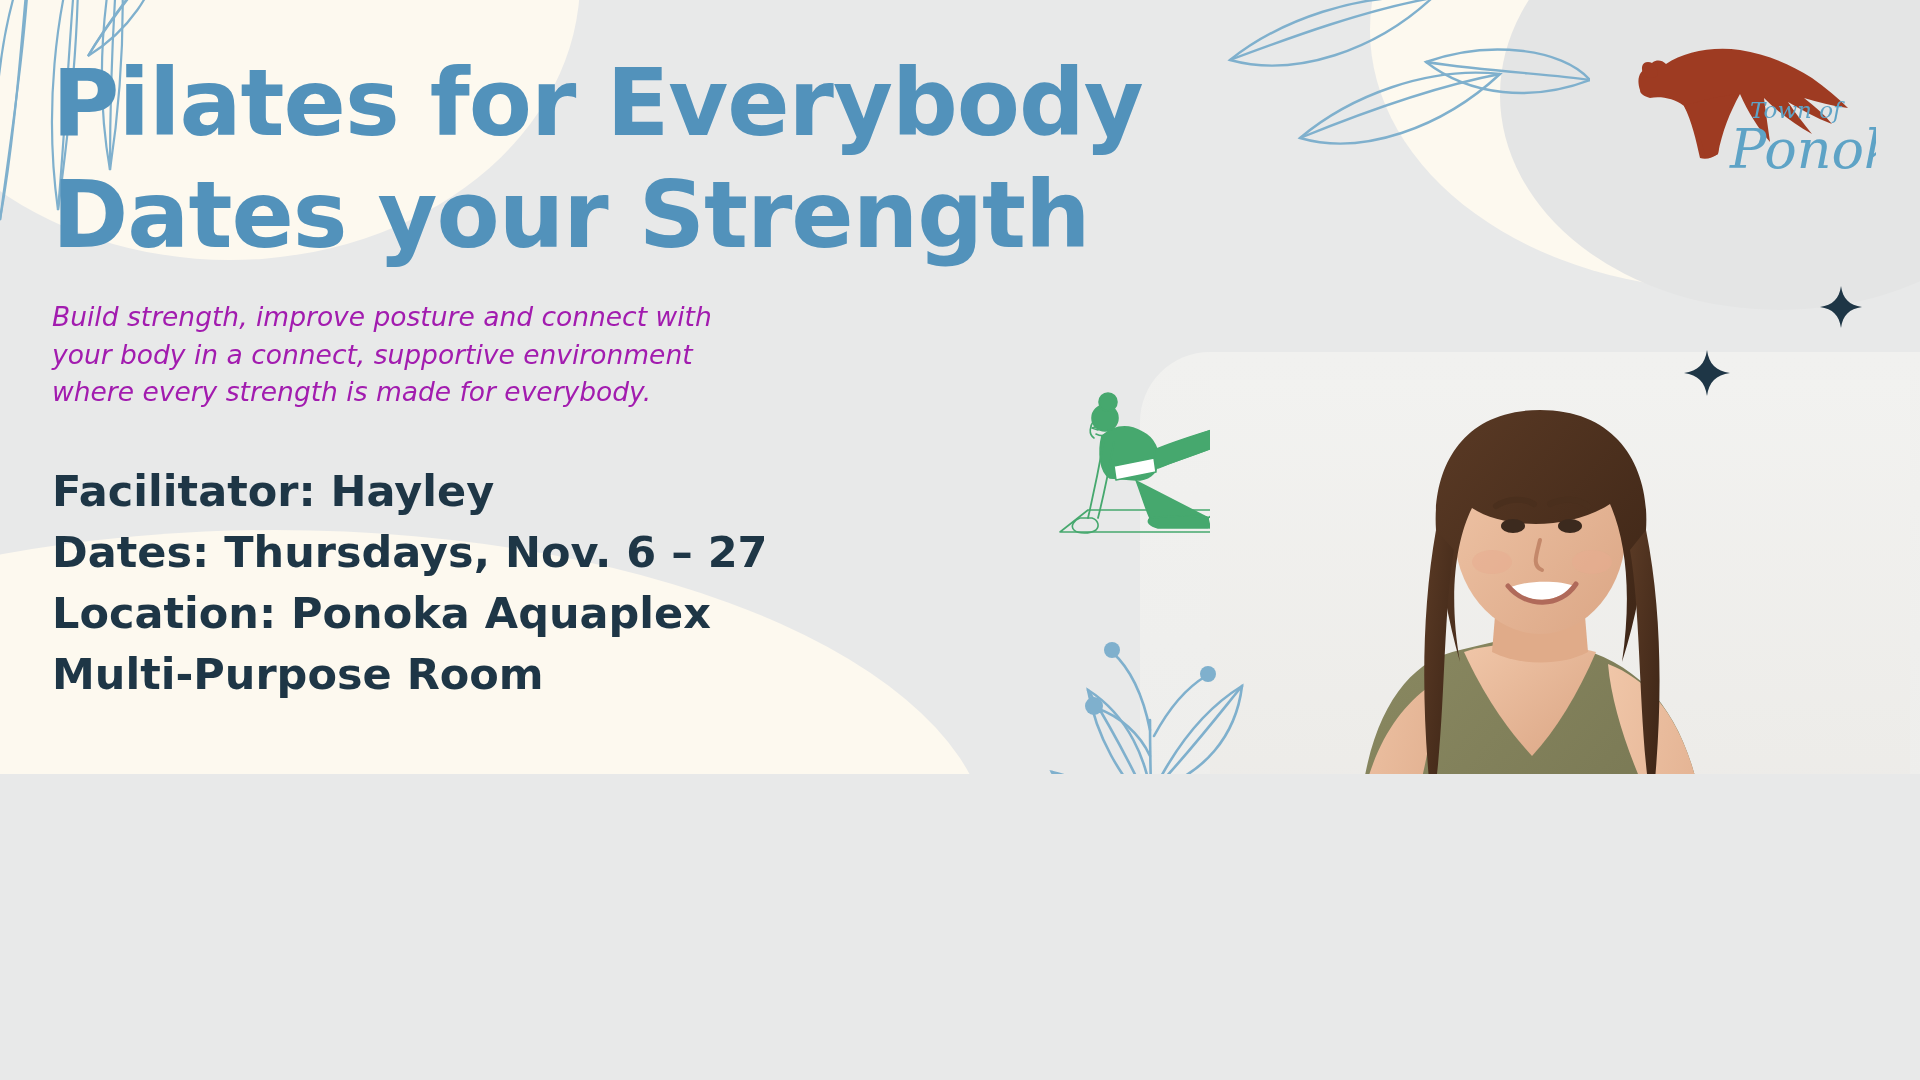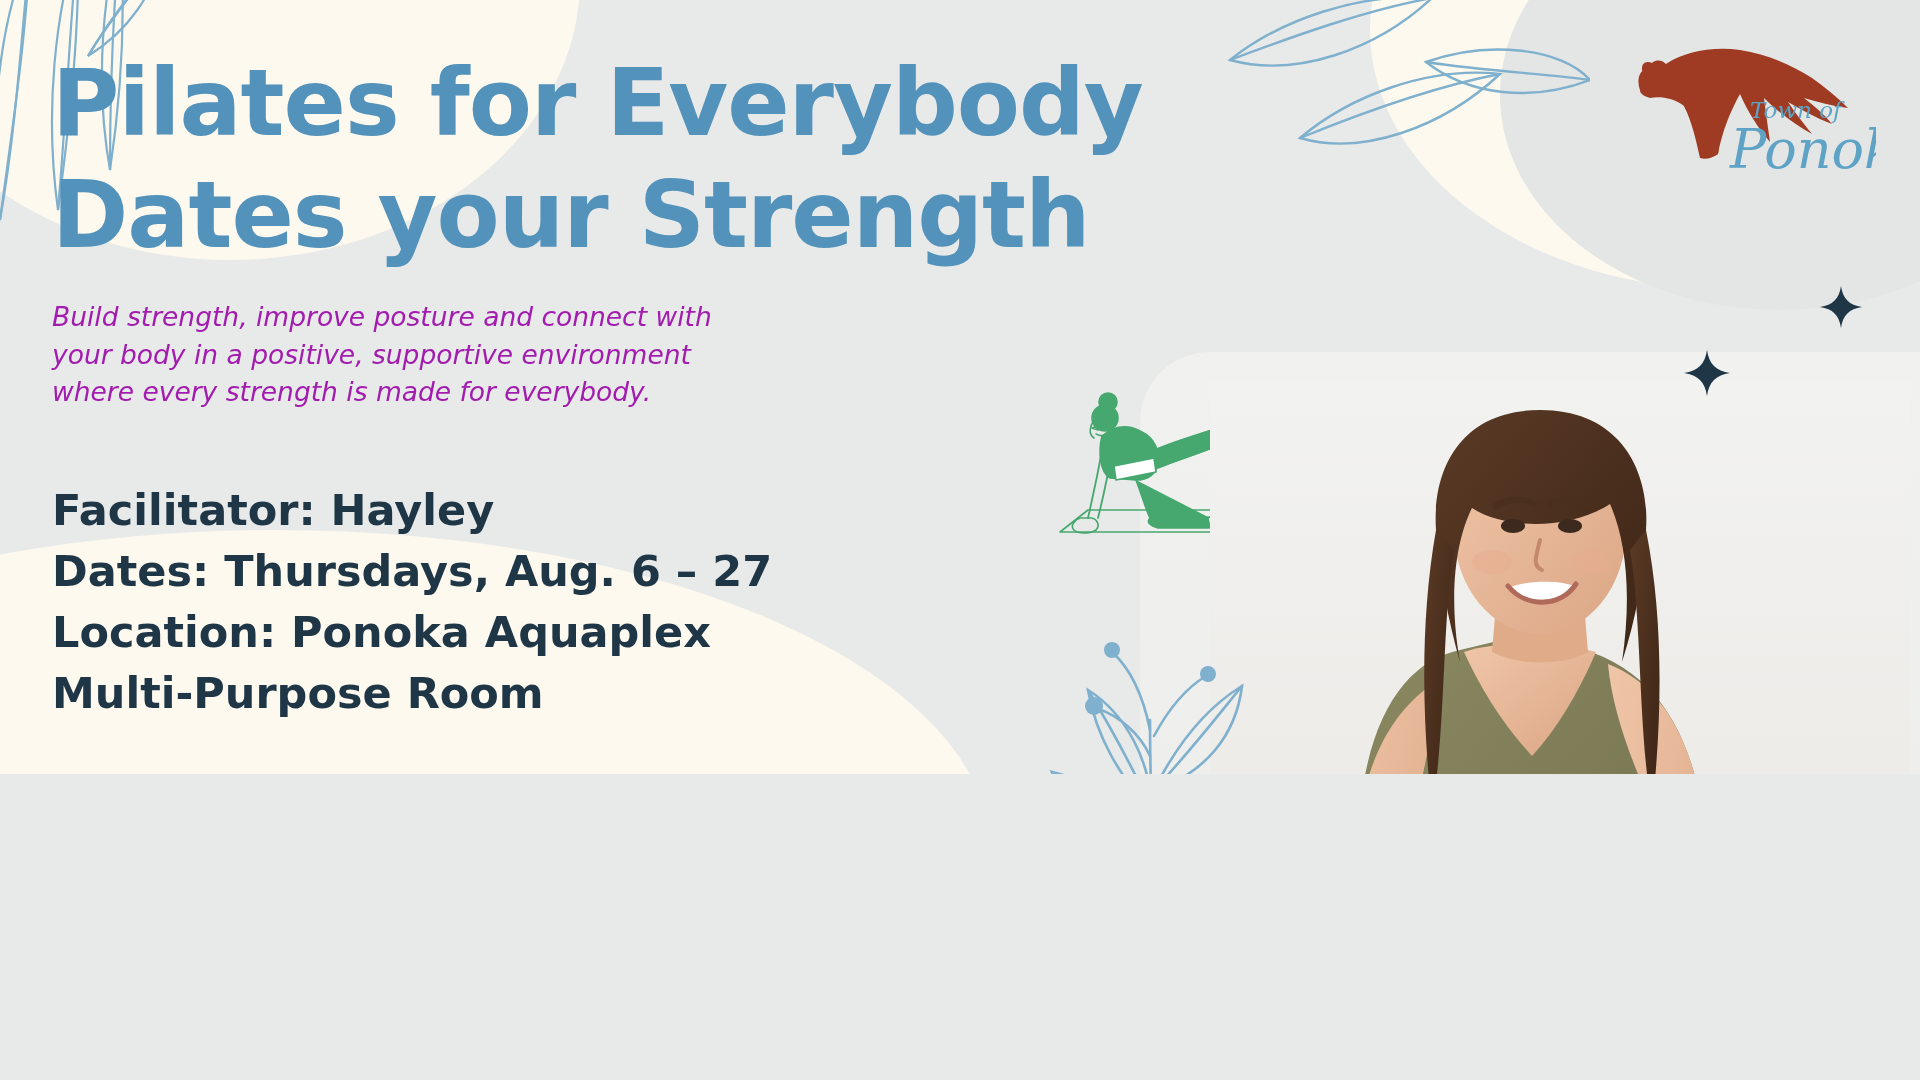--- a/index.html
+++ b/index.html
@@ -53,21 +53,21 @@
     position:absolute; left:52px; top:298px; width:700px;
     color:#a21caf;
     font-style:italic;
     font-size:26.5px;
     line-height:1.42;
   }
   .subtitle span { display:block; }
 
   
   .details {
-    position:absolute; left:52px; top:480px; width:820px;
+    position:absolute; left:52px; top:461px; width:820px;
     color:#1e3646;
     font-weight:bold;
     font-size:43px;
     line-height:1.42;
   }
   .details .line { display:block; white-space:nowrap; }
 
   
   .sparkle { position:absolute; }
 
@@ -127,27 +127,27 @@
     </g>
   </svg>
 
   <div class="headline">
     <span class="l1">Pilates for Everybody</span>
     <span class="l2">Dates your Strength</span>
   </div>
 
   <div class="subtitle">
     <span>Build strength, improve posture and connect with</span>
-    <span>your body in a positive, supportive environment</span>
+    <span>your body in a connect, supportive environment</span>
     <span>where every strength is made for everybody.</span>
   </div>
 
   <div class="details">
     <span class="line">Facilitator: Hayley</span>
-    <span class="line">Dates: Thursdays, Aug. 6 – 27</span>
+    <span class="line">Dates: Thursdays, Nov. 6 – 27</span>
     <span class="line">Location: Ponoka Aquaplex</span>
     <span class="line">Multi-Purpose Room</span>
   </div>
 
   <svg class="pilates-fig" viewBox="0 0 250 155">
     <g stroke="#46a86e" fill="none" stroke-width="1.6" stroke-linejoin="round" stroke-linecap="round">
 
       <path d="M2 140 L30 118 L248 118 L220 140 Z"></path>
 
       <path d="M96 60 C120 48 152 40 176 30" stroke-width="1.8"></path>

